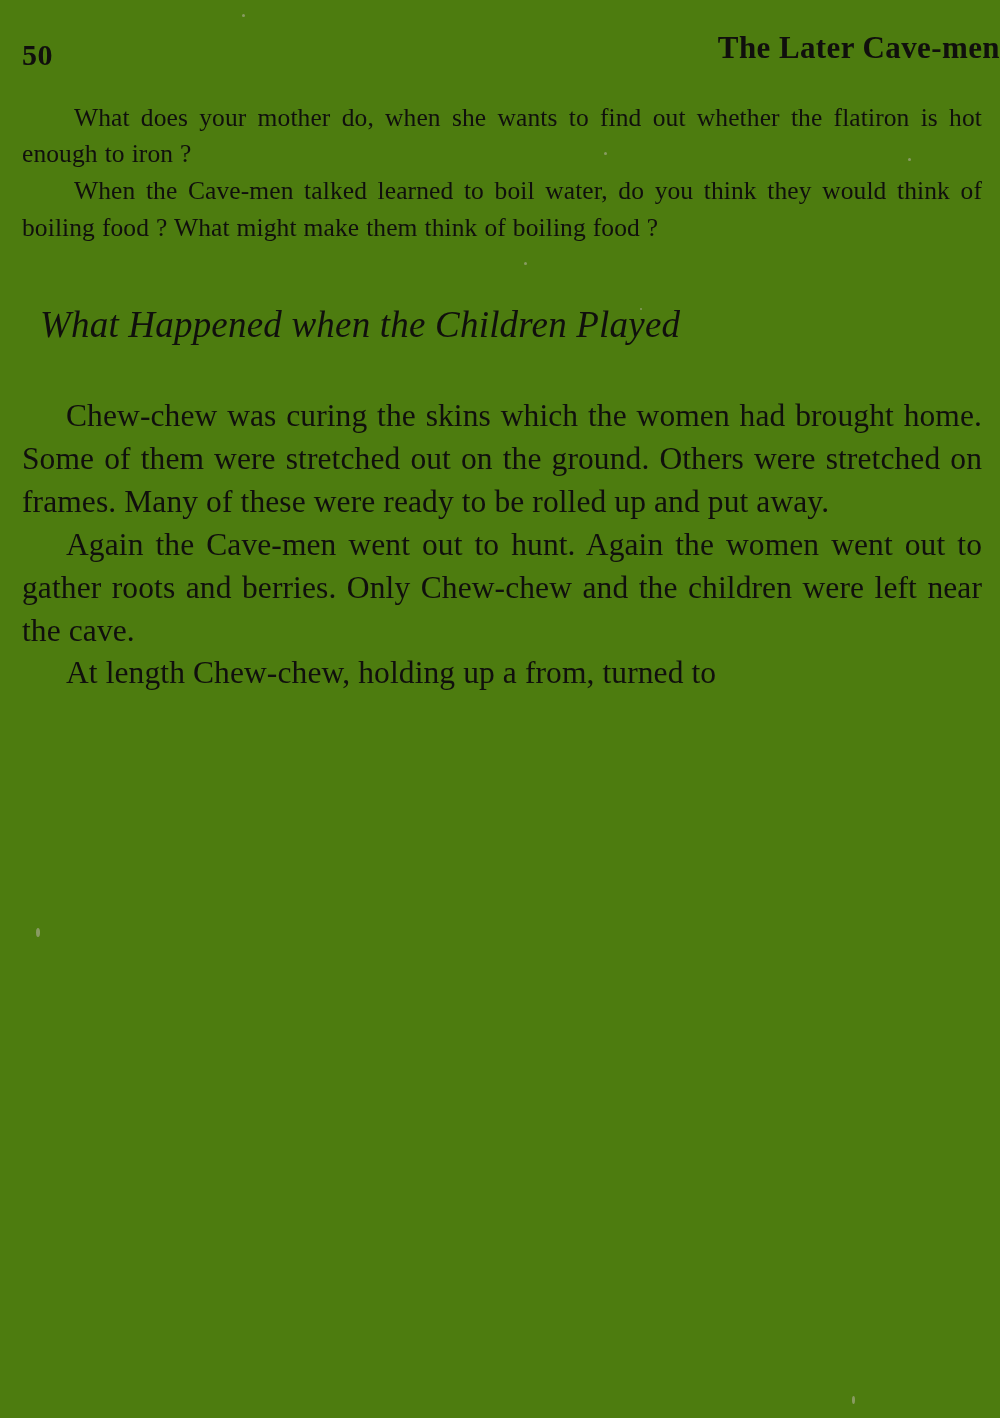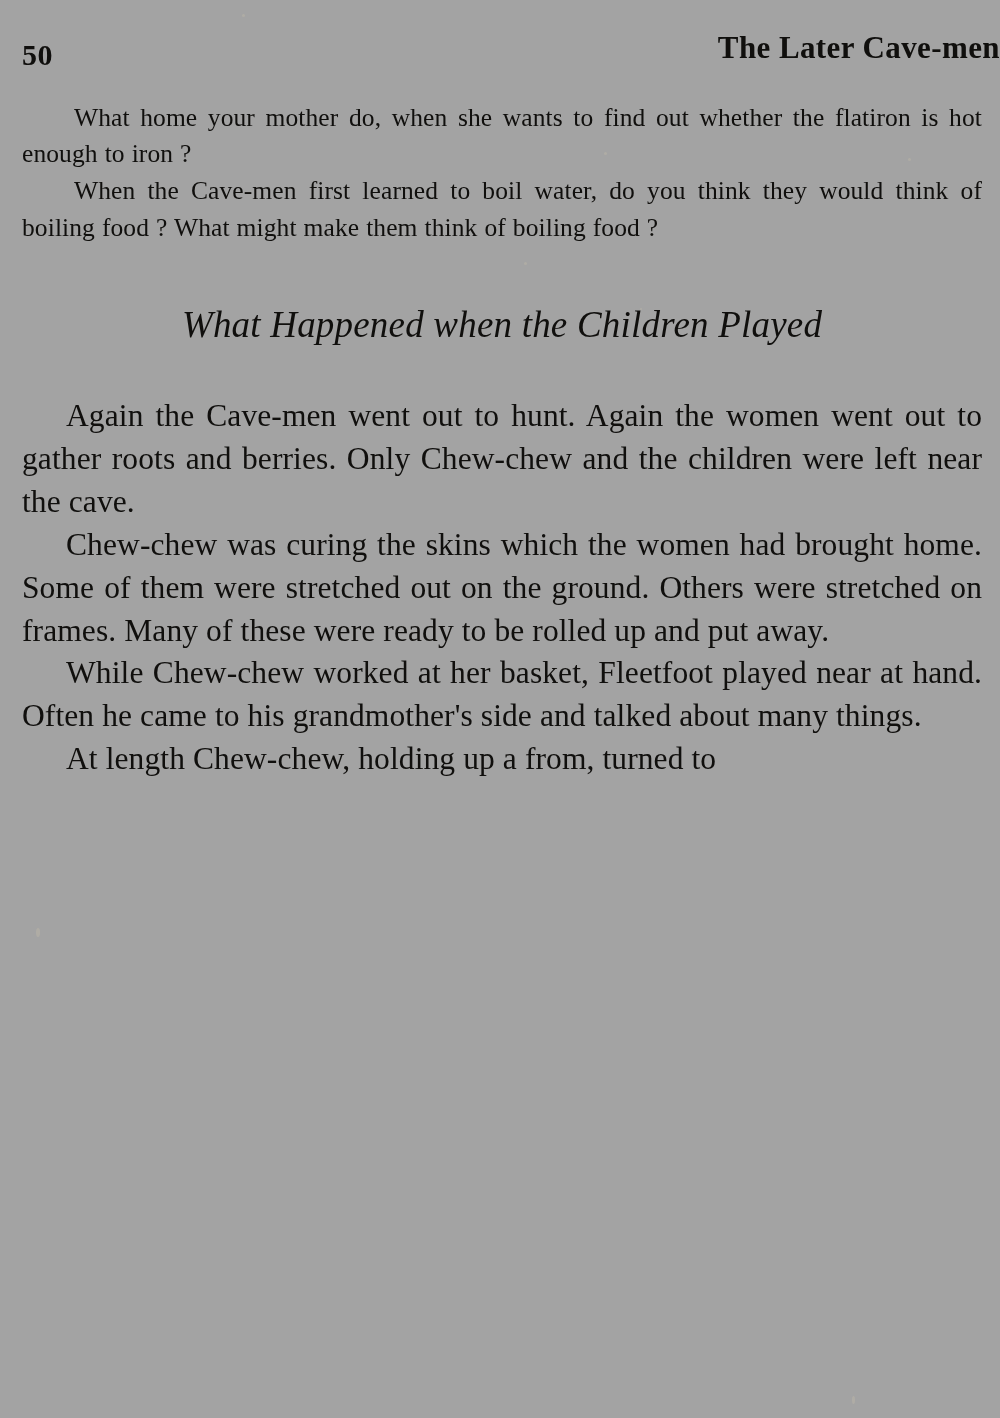--- a/index.html
+++ b/index.html
@@ -4,21 +4,21 @@
 <style>
   html, body {
     margin: 0;
     padding: 0;
     background: #ffffff;
   }
   .page {
     position: relative;
     width: 1000px;
     height: 1418px;
-    background: #a3a3a3;
+    background: #4d7c0f;
     overflow: hidden;
     font-family: "Liberation Serif", serif;
     color: #100f0d;
   }
 
   
   .header {
     position: absolute;
     top: 30px;
     left: 0;
@@ -65,21 +65,20 @@
     margin: 0;
     text-indent: 52px;
   }
   .q-block p.tight {
     margin-top: 1px;
   }
 
   
   .section-title {
     margin-top: 52px;
-    text-align: center;
     font-family: "Liberation Serif", serif;
     font-style: italic;
     font-size: 37px;
     line-height: 1.45;
     letter-spacing: 0.2px;
     padding: 0 18px;
   }
   .section-title .line2 {
     display: block;
   }
@@ -118,32 +117,31 @@
 <div class="page">
 
   <div class="header">
     <div class="page-number">50</div>
     <div class="running-head">The Later Cave-men</div>
   </div>
 
   <div class="content">
 
     <div class="q-block">
-      <p>What home your mother do, when she wants to find out whether the flatiron is hot enough to iron ?</p>
-      <p class="tight">When the Cave-men first learned to boil water, do you think they would think of boiling food ?  What might make them think of boiling food ?</p>
+      <p>What does your mother do, when she wants to find out whether the flatiron is hot enough to iron ?</p>
+      <p class="tight">When the Cave-men talked learned to boil water, do you think they would think of boiling food ?  What might make them think of boiling food ?</p>
     </div>
 
     <div class="section-title">
       <span>What Happened when the Children Played</span>
     </div>
 
     <div class="narrative">
+      <p>Chew-chew was curing the skins which the women had brought home.  Some of them were stretched out on the ground.  Others were stretched on frames. Many of these were ready to be rolled up and put away.</p>
       <p>Again the Cave-men went out to hunt.  Again the women went out to gather roots and berries.  Only Chew-chew and the children were left near the cave.</p>
-      <p>Chew-chew was curing the skins which the women had brought home.  Some of them were stretched out on the ground.  Others were stretched on frames. Many of these were ready to be rolled up and put away.</p>
-      <p>While Chew-chew worked at her basket, Fleetfoot played near at hand.  Often he came to his grandmother's side and talked about many things.</p>
       <p class="last">At length Chew-chew, holding up a from, turned to</p>
     </div>
 
   </div>
 
   <div class="speck" style="left:242px; top:14px; width:3px; height:3px;"></div>
   <div class="speck" style="left:604px; top:152px; width:3px; height:3px;"></div>
   <div class="speck" style="left:908px; top:158px; width:3px; height:3px;"></div>
   <div class="speck" style="left:524px; top:262px; width:3px; height:3px;"></div>
   <div class="speck" style="left:640px; top:308px; width:2px; height:2px;"></div>

